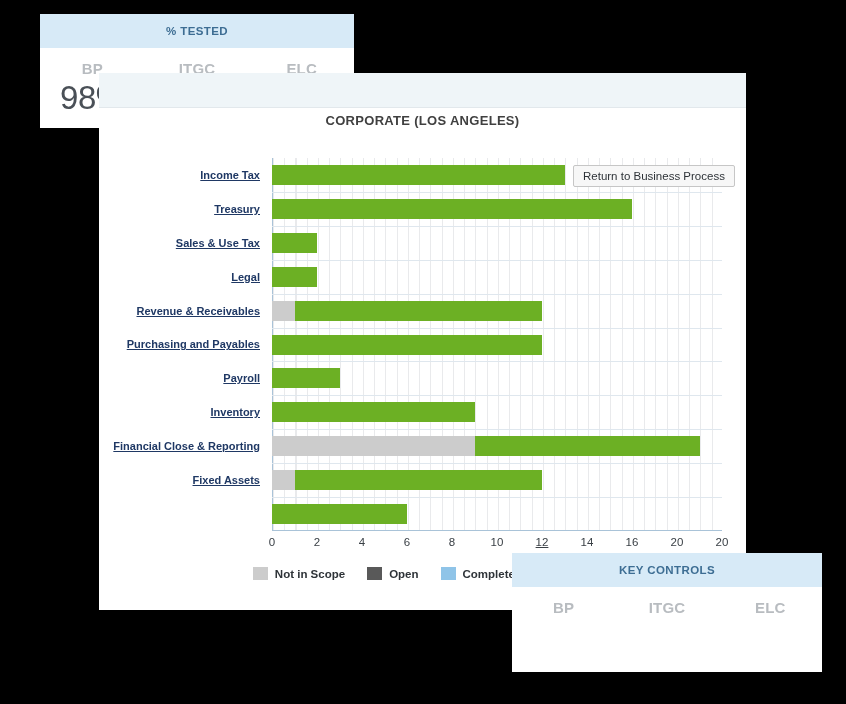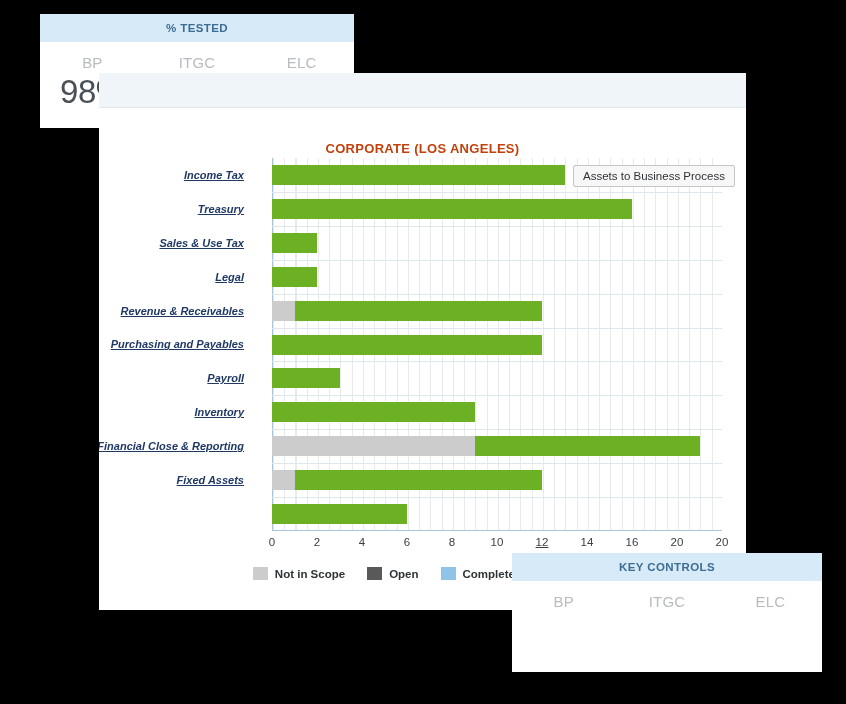--- a/index.html
+++ b/index.html
@@ -18,21 +18,21 @@
     height: 704px;
     background: #000000;
   }
 
   
   .stat-card {
     position: absolute;
     background: #ffffff;
   }
   .stat-card-header {
-    height: 28px;
+    height: 34px;
     background: #d7eaf7;
     display: flex;
     align-items: center;
     justify-content: center;
   }
   .stat-card-title {
     font-size: 11.5px;
     font-weight: bold;
     letter-spacing: 0.4px;
     color: #3d6d93;
@@ -43,21 +43,21 @@
     justify-content: space-around;
     padding-top: 12px;
   }
   .stat-cell {
     flex: 1;
     text-align: center;
   }
   .stat-label {
     font-size: 15px;
     color: #b8bcc0;
-    font-weight: normal;
+    font-weight: bold;
     letter-spacing: 0.2px;
     line-height: 18px;
   }
   .stat-value {
     font-size: 33px;
     color: #4a5057;
     font-weight: normal;
     line-height: 40px;
     letter-spacing: -0.5px;
   }
@@ -95,27 +95,27 @@
     left: 0;
     top: 0;
     width: 100%;
     height: 35px;
     background: #eff5f8;
     border-bottom: 1px solid #e2e8ec;
   }
   #chart-title {
     position: absolute;
     left: 0;
-    top: 68px;
+    top: 40px;
     width: 100%;
     text-align: center;
     font-size: 13px;
     font-weight: bold;
     letter-spacing: 0.3px;
-    color: #c2410c;
+    color: #404040;
   }
 
   
   #plot-area {
     position: absolute;
     left: 173px;
     top: 85px;
     width: 450px;
     height: 373px;
     border-left: 1px solid #a9c3d8;
@@ -172,26 +172,25 @@
   
   #cat-labels {
     position: absolute;
     left: 0px;
     top: 85px;
     width: 168px;
     height: 373px;
   }
   .cat-label {
     position: absolute;
-    right: 23px;
+    right: 7px;
     height: 33.9px;
     display: flex;
     align-items: center;
     justify-content: center;
-    font-style: italic;
   }
   .cat-label span {
     font-size: 11px;
     font-weight: bold;
     color: #1f3864;
     text-decoration: underline;
     white-space: nowrap;
     cursor: pointer;
   }
 
@@ -402,21 +401,21 @@
           <span class="legend-swatch" style="background: rgb(143, 196, 232);"></span>
           <span class="legend-text">Complete</span>
         </div>
         <div class="legend-item">
           <span class="legend-swatch" style="background: rgb(108, 176, 36);"></span>
           <span class="legend-text">Under</span>
         </div>
       </div>
   </div>
 
-  <button id="return-button">Assets to Business Process</button>
+  <button id="return-button">Return to Business Process</button>
 
   <div class="stat-card" id="tested-card">
     <div class="stat-card-header">
       <div class="stat-card-title">% TESTED</div>
     </div>
     <div class="stat-card-body" id="tested-body">
         <div class="stat-cell">
           <div class="stat-label">BP</div>
           <div class="stat-value">98%</div>
         </div>

